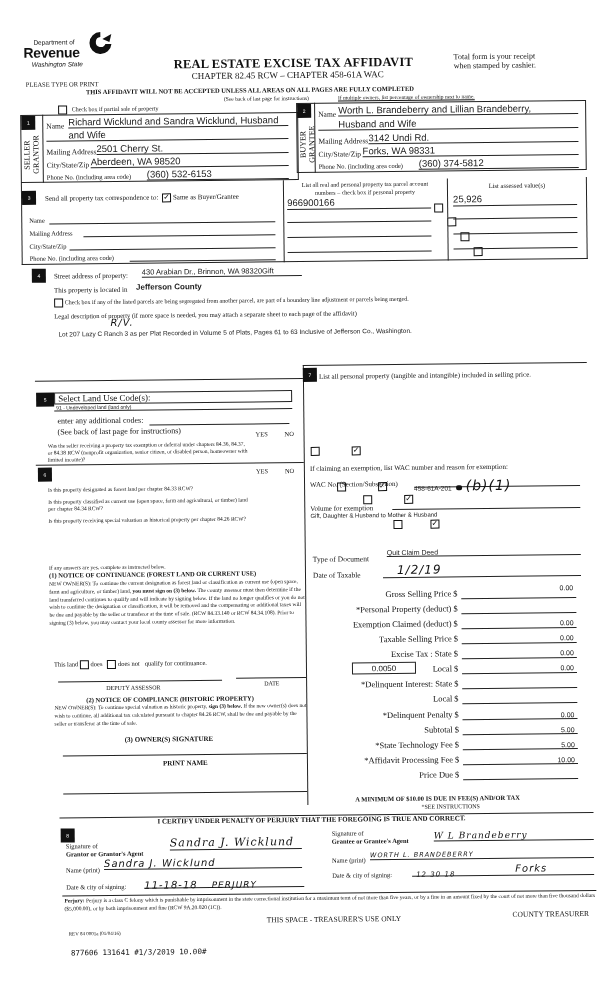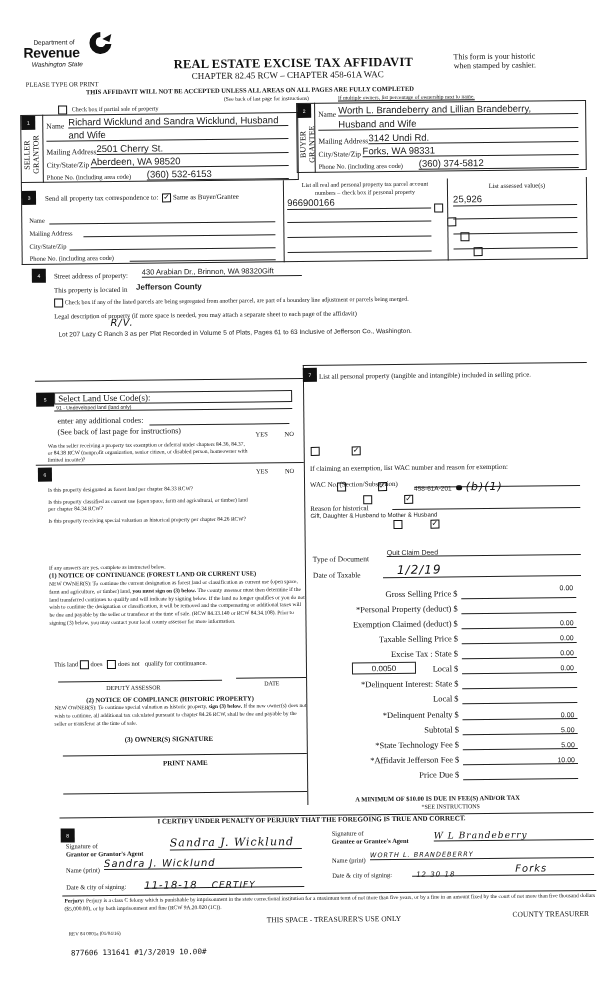--- a/index.html
+++ b/index.html
@@ -35,21 +35,21 @@
     <div class="abs" style="left:0px; top:14px; font-size:14px; font-weight:bold; letter-spacing:-0.3px;">Revenue</div>
     <div class="abs" style="left:8px; top:30px; font-size:6.5px; font-style:italic;">Washington State</div>
     <svg class="abs" style="left:64px; top:0px;" width="26" height="26" viewBox="0 0 26 26">
       <path d="M13 2 A11 11 0 1 0 24 14 L18 14 A5 5 0 1 1 13 7 Z" fill="#111"></path>
       <path d="M15 9 L24 4 L22 12 Z" fill="#111"></path>
     </svg>
   </div>
 
   <div class="abs" style="left:178px; top:56px; font-size:12.5px; font-weight:bold; letter-spacing:0.2px;">REAL ESTATE EXCISE TAX AFFIDAVIT</div>
   <div class="abs" style="left:196px; top:70px; font-size:9px;">CHAPTER 82.45 RCW – CHAPTER 458-61A WAC</div>
-  <div class="abs" style="left:458px; top:54px; font-size:8px;">This form is your historic</div>
+  <div class="abs" style="left:458px; top:54px; font-size:8px;">Total form is your receipt</div>
   <div class="abs" style="left:458px; top:63px; font-size:8px;">when stamped by cashier.</div>
   <div class="abs" style="left:30px; top:78px; font-size:6.5px;">PLEASE TYPE OR PRINT</div>
   <div class="abs" style="left:90px; top:86px; font-size:6.5px; font-weight:bold; white-space:nowrap;">THIS AFFIDAVIT WILL NOT BE ACCEPTED UNLESS ALL AREAS ON ALL PAGES ARE FULLY COMPLETED</div>
   <div class="abs" style="left:228px; top:95px; font-size:5.5px;">(See back of last page for instructions)</div>
   <div class="abs" style="left:342px; top:95px; font-size:5.5px; text-decoration:underline;">If multiple owners, list percentage of ownership next to name.</div>
 
   
   <div class="abs" style="left:62px; top:103px; font-size:6px;">
     <span class="cb"></span>
     <span style="margin-left:3px;">Check box if partial sale of property</span>
@@ -217,23 +217,23 @@
   
   <div class="abs" style="left:304px; top:365px; width:284px; height:1px; background:#222;"></div>
   <div class="badge" style="left:304px; top:368px;">7</div>
   <div class="abs" style="left:320px; top:372px; width:264px; font-size:7px; line-height:10px;">List all personal property (tangible and intangible) included in selling price.</div>
 
   <div class="abs" style="left:310px; top:465px; font-size:7px; white-space:nowrap;">If claiming an exemption, list WAC number and reason for exemption:</div>
   <div class="abs" style="left:310px; top:481px; font-size:7px;">WAC No. (Section/Subsection)</div>
   <div class="abs line" style="left:414px; top:478px; width:166px; height:11px;">
     <span class="filled" style="font-size:6.5px;">458-61A-201</span>
     <span style="display:inline-block; width:6px; height:5px; background:#111; border-radius:2px;"></span>
-    <span class="hand" style="font-size:11px;margin-top:45px;">(b)(1)</span>
-  </div>
-  <div class="abs" style="left:310px; top:505px; font-size:7px;">Reason for historical</div>
+    <span class="hand" style="font-size:14px;margin-top:45px;">(b)(1)</span>
+  </div>
+  <div class="abs" style="left:310px; top:505px; font-size:7px;">Volume for exemption</div>
   <div class="abs line" style="left:392px; top:503px; width:188px; height:8px;"></div>
   <div class="abs filled" style="left:310px; top:513px; font-size:6px;">Gift, Daughter &amp; Husband to Mother &amp; Husband</div>
 
   <div class="abs" style="left:312px; top:555px; font-size:7.5px;">Type of Document</div>
   <div class="abs filled line" style="left:386px; top:550px; width:194px; font-size:7px;">Quit Claim Deed</div>
   <div class="abs" style="left:312px; top:571px; font-size:7.5px;">Date of Taxable</div>
   <div class="abs hand line" style="left:382px; top:564px; width:198px; font-size:12px; padding-left:14px;">1/2/19</div>
 
   
   <div class="tax-row" style="top:590px;">
@@ -297,21 +297,21 @@
       <span class="t-line"></span>
       <span class="t-val" style="top:-12px;">0.00</span>
   </div>
   <div class="tax-row" style="top:741px;">
     <span class="t-lbl">*State Technology Fee</span>
       <span class="t-dollar">$</span>
       <span class="t-line"></span>
       <span class="t-val" style="top:-12px;">5.00</span>
   </div>
   <div class="tax-row" style="top:756px;">
-    <span class="t-lbl">*Affidavit Jefferson Fee</span>
+    <span class="t-lbl">*Affidavit Processing Fee</span>
       <span class="t-dollar">$</span>
       <span class="t-line"></span>
       <span class="t-val" style="top:-12px;">5.00</span>
   </div>
   <div class="tax-row" style="top:771px;">
     <span class="t-lbl">Price Due</span>
       <span class="t-dollar">$</span>
       <span class="t-line"></span>
       <span class="t-val" style="top:-12px;">10.00</span>
   </div>
@@ -327,21 +327,21 @@
   <div class="abs" style="left:62px; top:840px; font-size:6.5px; line-height:8px;">
     <div>Signature of</div>
     <div style="font-weight:bold;">Grantor or Grantor's Agent</div>
   </div>
   <div class="abs hand line" style="left:166px; top:835px; width:132px; font-size:11px; font-family:'DejaVu Serif', serif;">Sandra J. Wicklund</div>
   <div class="abs" style="left:62px; top:864px; font-size:6.5px;">Name (print)</div>
   <div class="abs hand line" style="left:100px; top:856px; width:198px; font-size:10px;">Sandra J. Wicklund</div>
   <div class="abs" style="left:62px; top:881px; font-size:6.5px;">Date &amp; city of signing:</div>
   <div class="abs line" style="left:140px; top:873px; width:160px; height:14px;">
     <span class="hand" style="font-size:10px;">11-18-18</span>
-    <span class="hand" style="font-size:9px; margin-left:10px;">CERTIFY</span>
+    <span class="hand" style="font-size:9px; margin-left:10px;">PERJURY</span>
   </div>
 
   <div class="abs" style="left:328px; top:830px; font-size:6.5px; line-height:8px;">
     <div>Signature of</div>
     <div style="font-weight:bold;">Grantee or Grantee's Agent</div>
   </div>
   <div class="abs hand line" style="left:430px; top:832px; width:160px; font-size:9px; font-family:'DejaVu Serif', serif;">W L Brandeberry</div>
   <div class="abs" style="left:328px; top:857px; font-size:6.5px;">Name (print)</div>
   <div class="abs hand line" style="left:366px; top:852px; width:224px; font-size:6.5px;">WORTH L. BRANDEBERRY</div>
   <div class="abs" style="left:328px; top:872px; font-size:6.5px;">Date &amp; city of signing:</div>

